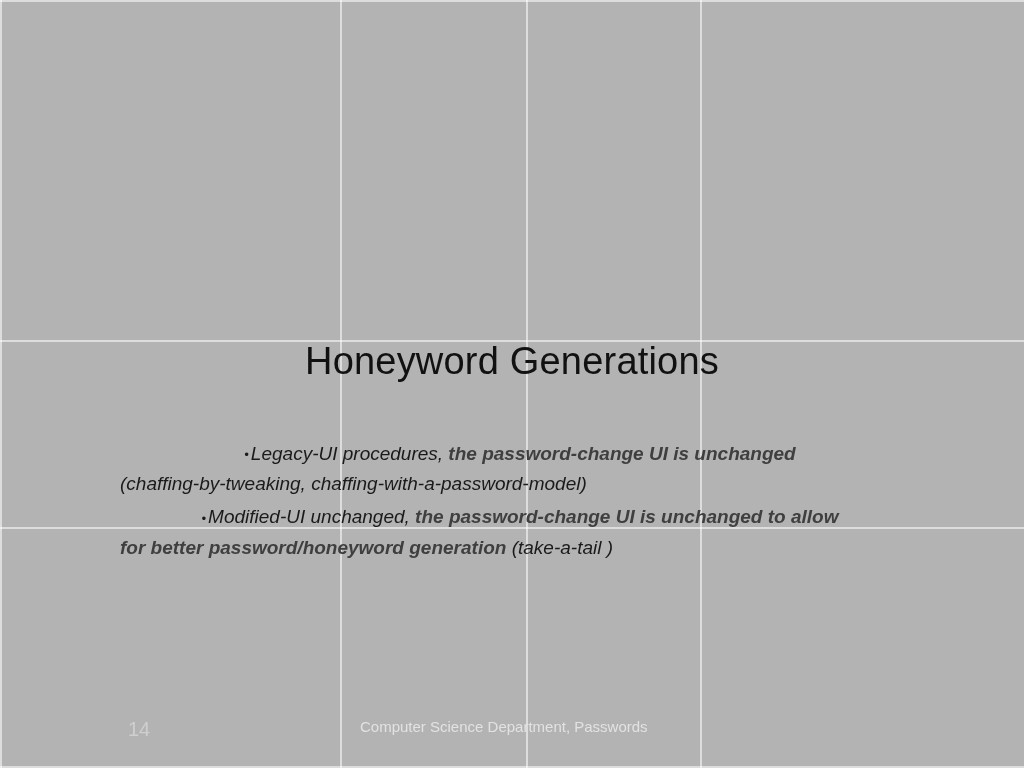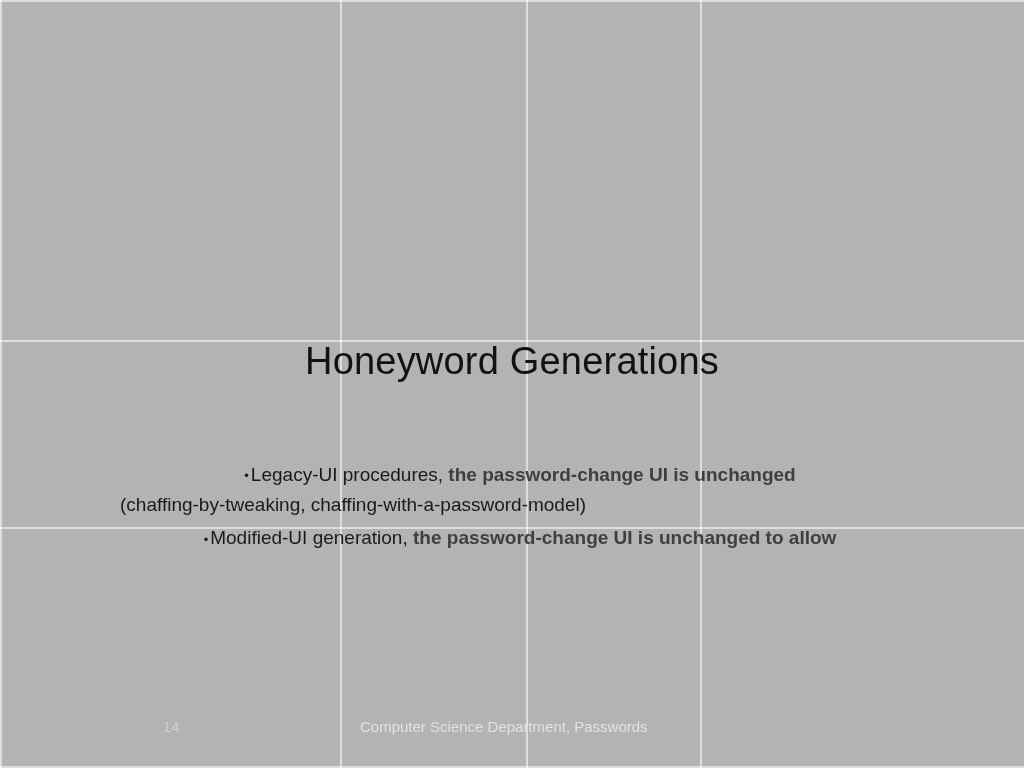--- a/index.html
+++ b/index.html
@@ -40,23 +40,24 @@
     text-align: center;
     font-size: 38px;
     font-weight: 400;
     color: #111111;
     letter-spacing: 0.2px;
   }
 
   .body-block {
     position: absolute;
     left: 120px;
-    top: 460px;
+    top: 439px;
     width: 800px;
     color: #1a1a1a;
+    font-style: italic;
   }
   .bullet-row {
     display: block;
     text-align: center;
     font-size: 19px;
     line-height: 29px;
     margin-bottom: 4px;
   }
   .dot {
     font-size: 13px;
@@ -68,23 +69,22 @@
     font-weight: bold;
     color: #3f3f3f;
   }
   .plain { color: #1a1a1a; }
   .line2 { display: block; text-align: left; }
 
   .footer-page {
     position: absolute;
     left: 128px;
     top: 718px;
-    font-size: 15px;
+    font-size: 20px;
     color: #cfcfcf;
-    margin-left: 35px;
   }
   .footer-text {
     position: absolute;
     left: 360px;
     top: 718px;
     font-size: 15px;
     color: #e2e2e2;
     text-align: center;
   }
 </style>
@@ -105,21 +105,22 @@
   <div class="title">Honeyword Generations</div>
 
   <div class="body-block">
 
     <div class="bullet-row">
       <span class="dot">•</span><span class="plain">Legacy-UI procedures,  </span><span class="emph">the password-change UI is unchanged</span>
       <span class="line2 plain">(chaffing-by-tweaking, chaffing-with-a-password-model)</span>
     </div>
 
     <div class="bullet-row">
-      <span class="dot">•</span><span class="plain">Modified-UI generation, </span><span class="emph">the password-change UI is unchanged to allow</span>
+      <span class="dot">•</span><span class="plain">Modified-UI unchanged, </span><span class="emph">the password-change UI is unchanged to allow</span>
+      <span class="line2"><span class="emph">for better password/honeyword generation</span><span class="plain"> (take-a-tail )</span></span>
     </div>
 
   </div>
 
   <div class="footer-page">14</div>
   <div class="footer-text">Computer Science Department, Passwords</div>
 
 </div>
 
 </body></html>

